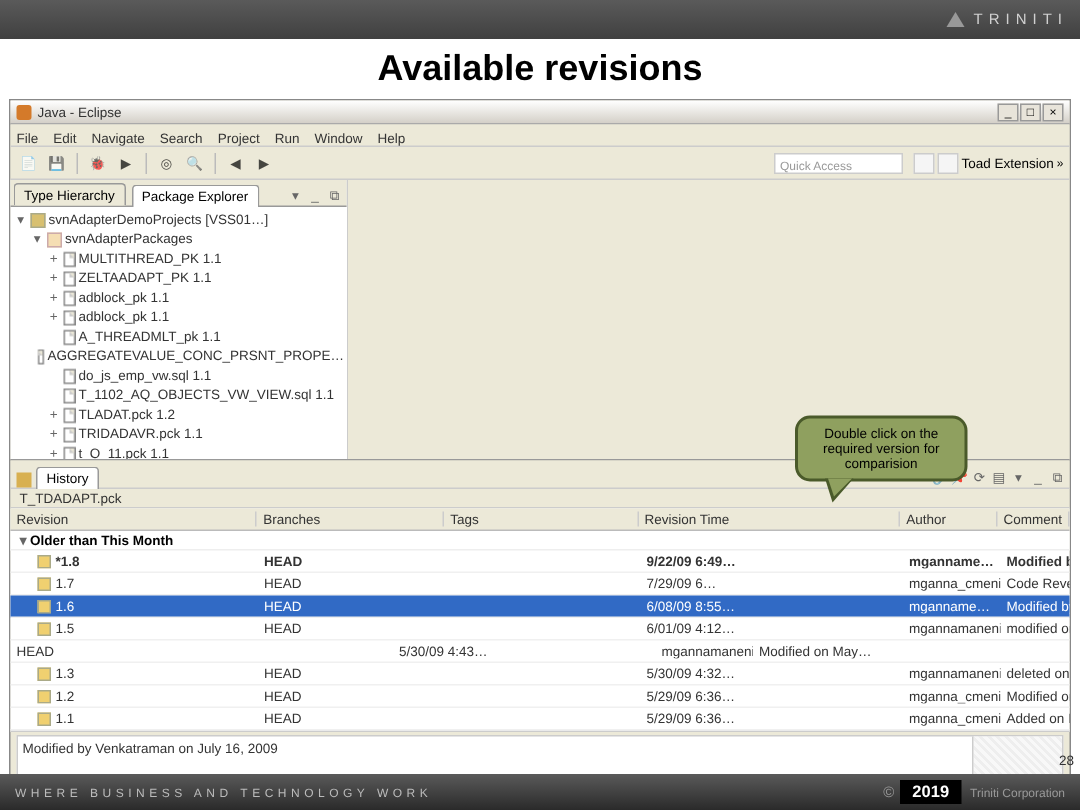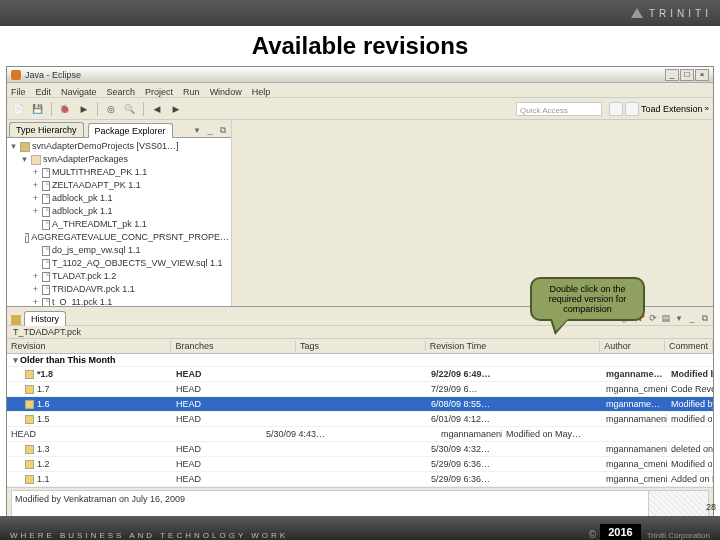--- a/index.html
+++ b/index.html
@@ -55,21 +55,21 @@
 .c-rev{width:165px}.c-branch{width:125px}.c-tags{width:130px}.c-time{width:175px}.c-auth{width:65px}.c-cmt{flex:1}
 .group-row{background:#fff;font-weight:bold;padding:1px 4px;font-size:9px;border-bottom:1px solid #eee}
 .rv-ico{display:inline-block;width:9px;height:9px;background:#f0d070;border:1px solid #aa8;margin-right:3px;vertical-align:middle}
 .commit-box{height:30px;background:#fff;border:1px solid #ccc;margin:2px 4px;padding:3px;font-size:9px;color:#333;position:relative}
 .commit-side{position:absolute;right:0;top:0;bottom:0;width:60px;border-left:1px solid #ccc;background:repeating-linear-gradient(45deg,#f8f8f8,#f8f8f8 2px,#eee 2px,#eee 4px)}
 .status-line{height:14px;background:#ece9d8;padding:0 6px;font-size:8px;color:#555;display:flex;align-items:center;border-top:1px solid #ccc}
 .callout{position:absolute;left:530px;top:277px;width:115px;background:#8fa05f;border:2px solid #4a5a2a;border-radius:10px;padding:5px 6px;font-size:9px;text-align:center;color:#000;z-index:10}
 .callout::after{content:"";position:absolute;left:20px;bottom:-12px;width:0;height:0;border-top:12px solid #8fa05f;border-left:4px solid transparent;border-right:12px solid transparent}
 .callout::before{content:"";position:absolute;left:18px;bottom:-16px;width:0;height:0;border-top:16px solid #4a5a2a;border-left:5px solid transparent;border-right:14px solid transparent;z-index:-1}
 .pg-num{position:absolute;right:4px;bottom:28px;font-size:9px;color:#333}
-.footer{position:absolute;bottom:0;left:0;right:0;height:24px;background:linear-gradient(#5a5a5a,#2a2a2a);display:flex;align-items:flex-end;padding:0 10px}
+.footer{position:absolute;bottom:0;left:0;right:0;height:24px;background:linear-gradient(#5a5a5a,#2a2a2a);display:flex;align-items:center;padding:0 10px}
 .footer-text{color:#bbb;font-size:8px;letter-spacing:3px;flex:1}
 .footer-year{background:#000;color:#fff;padding:2px 8px;font-size:11px;font-weight:bold;margin-right:6px}
 .footer-corp{color:#999;font-size:8px}
 </style>
 </head>
 <body>
 
 <div class="topbar">
   <span class="logo-tri"></span>
   <span class="logo-text">TRINITI</span>
@@ -315,15 +315,15 @@
     </div>
   </div>
 </div>
 
 <div class="callout">Double click on the required version for comparision</div>
 <div class="pg-num">28</div>
 
 <div class="footer">
   <span class="footer-text">WHERE BUSINESS AND TECHNOLOGY WORK</span>
   <span style="color:#999;font-size:10px;margin-right:4px">©</span>
-  <span class="footer-year">2016</span>
+  <span class="footer-year">2019</span>
   <span class="footer-corp">Triniti Corporation</span>
 </div>
 
 </body></html>

